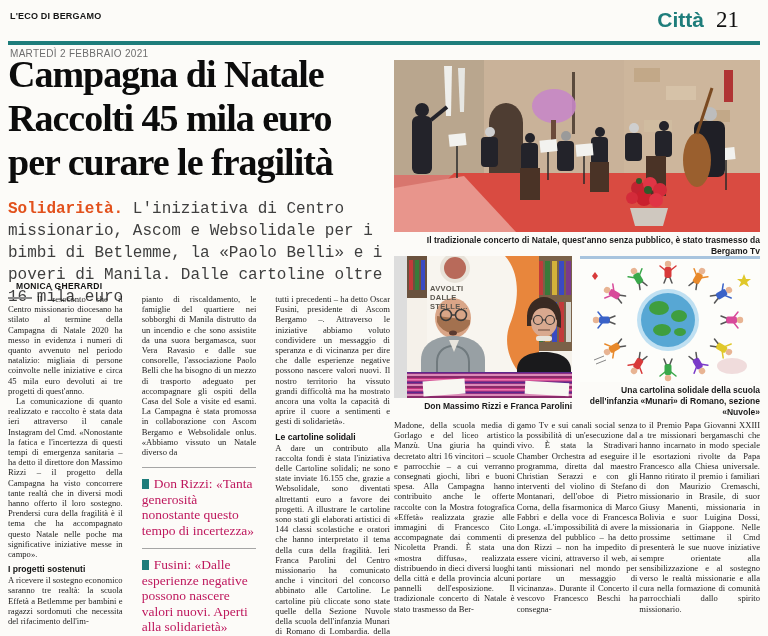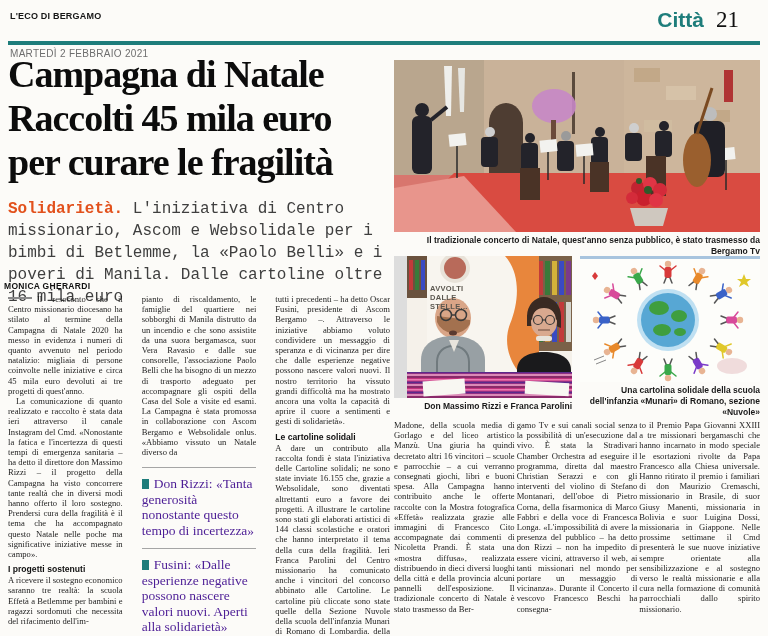--- a/index.html
+++ b/index.html
@@ -18,35 +18,35 @@
   .mast-page    { font-family:"Liberation Serif",serif; font-size:23px; color:#111; }
   .mast-rule { position:absolute; left:8px; right:8px; top:41px; height:4px; background:#1e7d7b; }
 
   
   .headline { position:absolute; left:8px; top:52px; width:382px;
     font-family:"Liberation Serif",serif; font-weight:bold; font-size:38px;
     line-height:44px; letter-spacing:-1px; color:#0c0c0c; }
   .standfirst { position:absolute; left:8px; top:198px; width:380px;
     font-family:Liberation Mono, monospace; font-size:16px; line-height:22px; color:#3f3f3f; }
   .kicker { color:#e2511c; font-weight:bold; }
-  .byline { position:absolute; left:4px; top:281px; font-family:"Liberation Sans",sans-serif;
+  .byline { position:absolute; left:16px; top:281px; font-family:"Liberation Sans",sans-serif;
     font-size:8.5px; font-weight:bold; color:#111; letter-spacing:.3px; }
 
   .cols1 { position:absolute; left:8px; top:294px; width:382px; height:340px;
     display:flex; gap:19px; }
   .col { flex:1; overflow:hidden; }
   .bodytext { font-size:8.6px; line-height:10.2px; text-align:justify; color:#1d1d1d; }
   .bodytext + .bodytext { text-indent:8px; }
   .lead-dash { display:inline-block; width:24px; height:2px; background:#8a8a8a;
     vertical-align:3px; margin-right:5px; }
   .body-subhead { font-family:"Liberation Sans",sans-serif; font-weight:bold;
     font-size:8.6px; margin-top:5px; margin-bottom:1px; color:#111; }
 
   .quote { border-top:1px solid #a5a5a5; margin-top:10px; padding-top:8px;
-    font-family:"Liberation Serif",serif; font-size:13.5px; line-height:15.5px; color:#4c1d95; }
+    font-family:"Liberation Serif",serif; font-size:13.5px; line-height:15.5px; color:#be185d; }
   .qsquare { display:inline-block; width:7px; height:10px; background:#1e7d7b;
     margin-right:5px; vertical-align:-1px; }
 
   
   .photo { position:absolute; overflow:hidden; background:#ddd; }
   .ph-concert  { left:394px; top:60px;  width:366px; height:172px; }
   .ph-people   { left:394px; top:256px; width:178px; height:142px;padding-left:13px; }
   .ph-postcard { left:580px; top:256px; width:180px; height:126px; }
   .caption { position:absolute; font-family:"Liberation Sans",sans-serif;
     font-size:8.5px; font-weight:bold; color:#1a1a1a; line-height:11px;text-align:right; }

